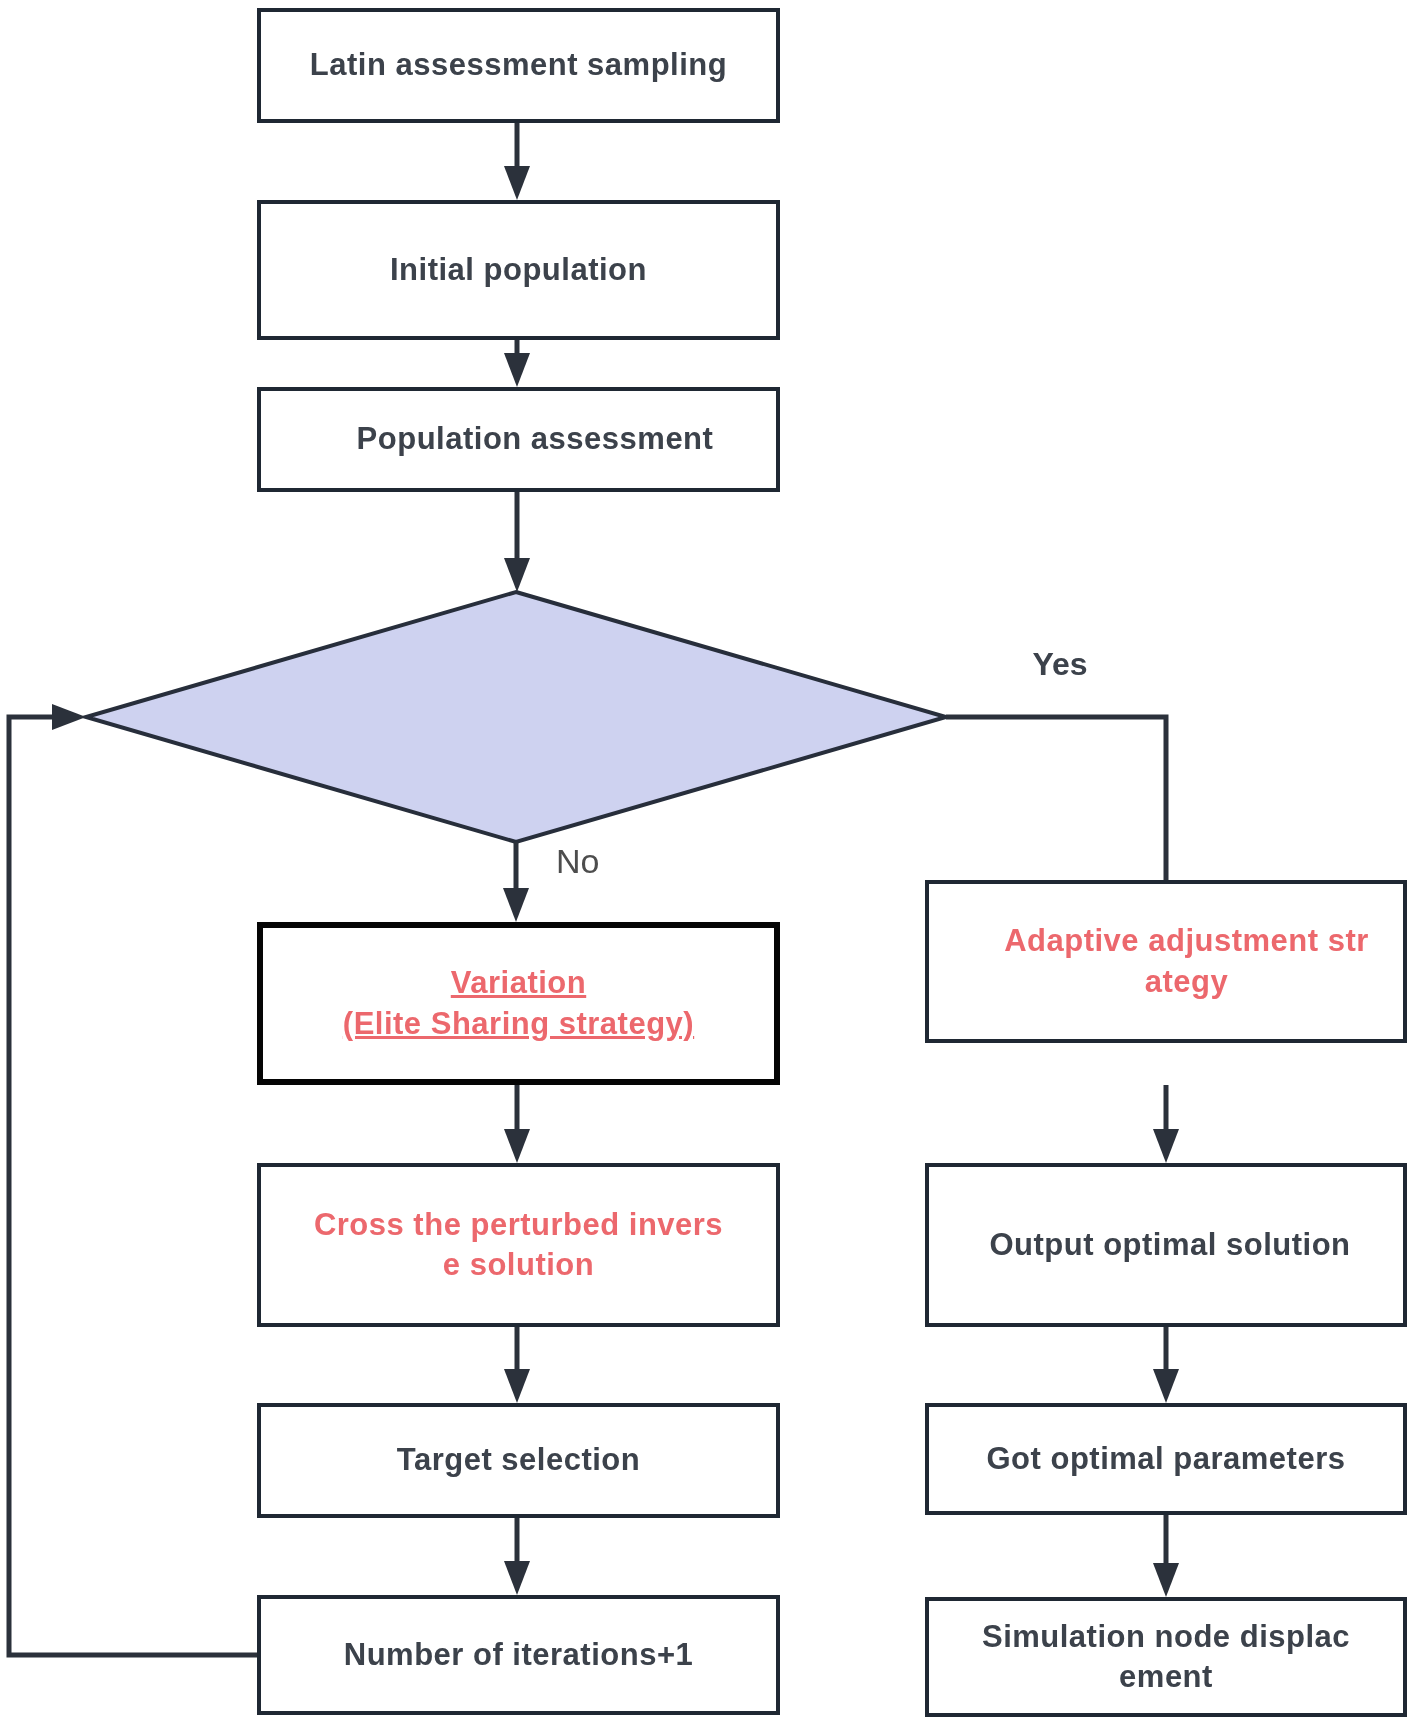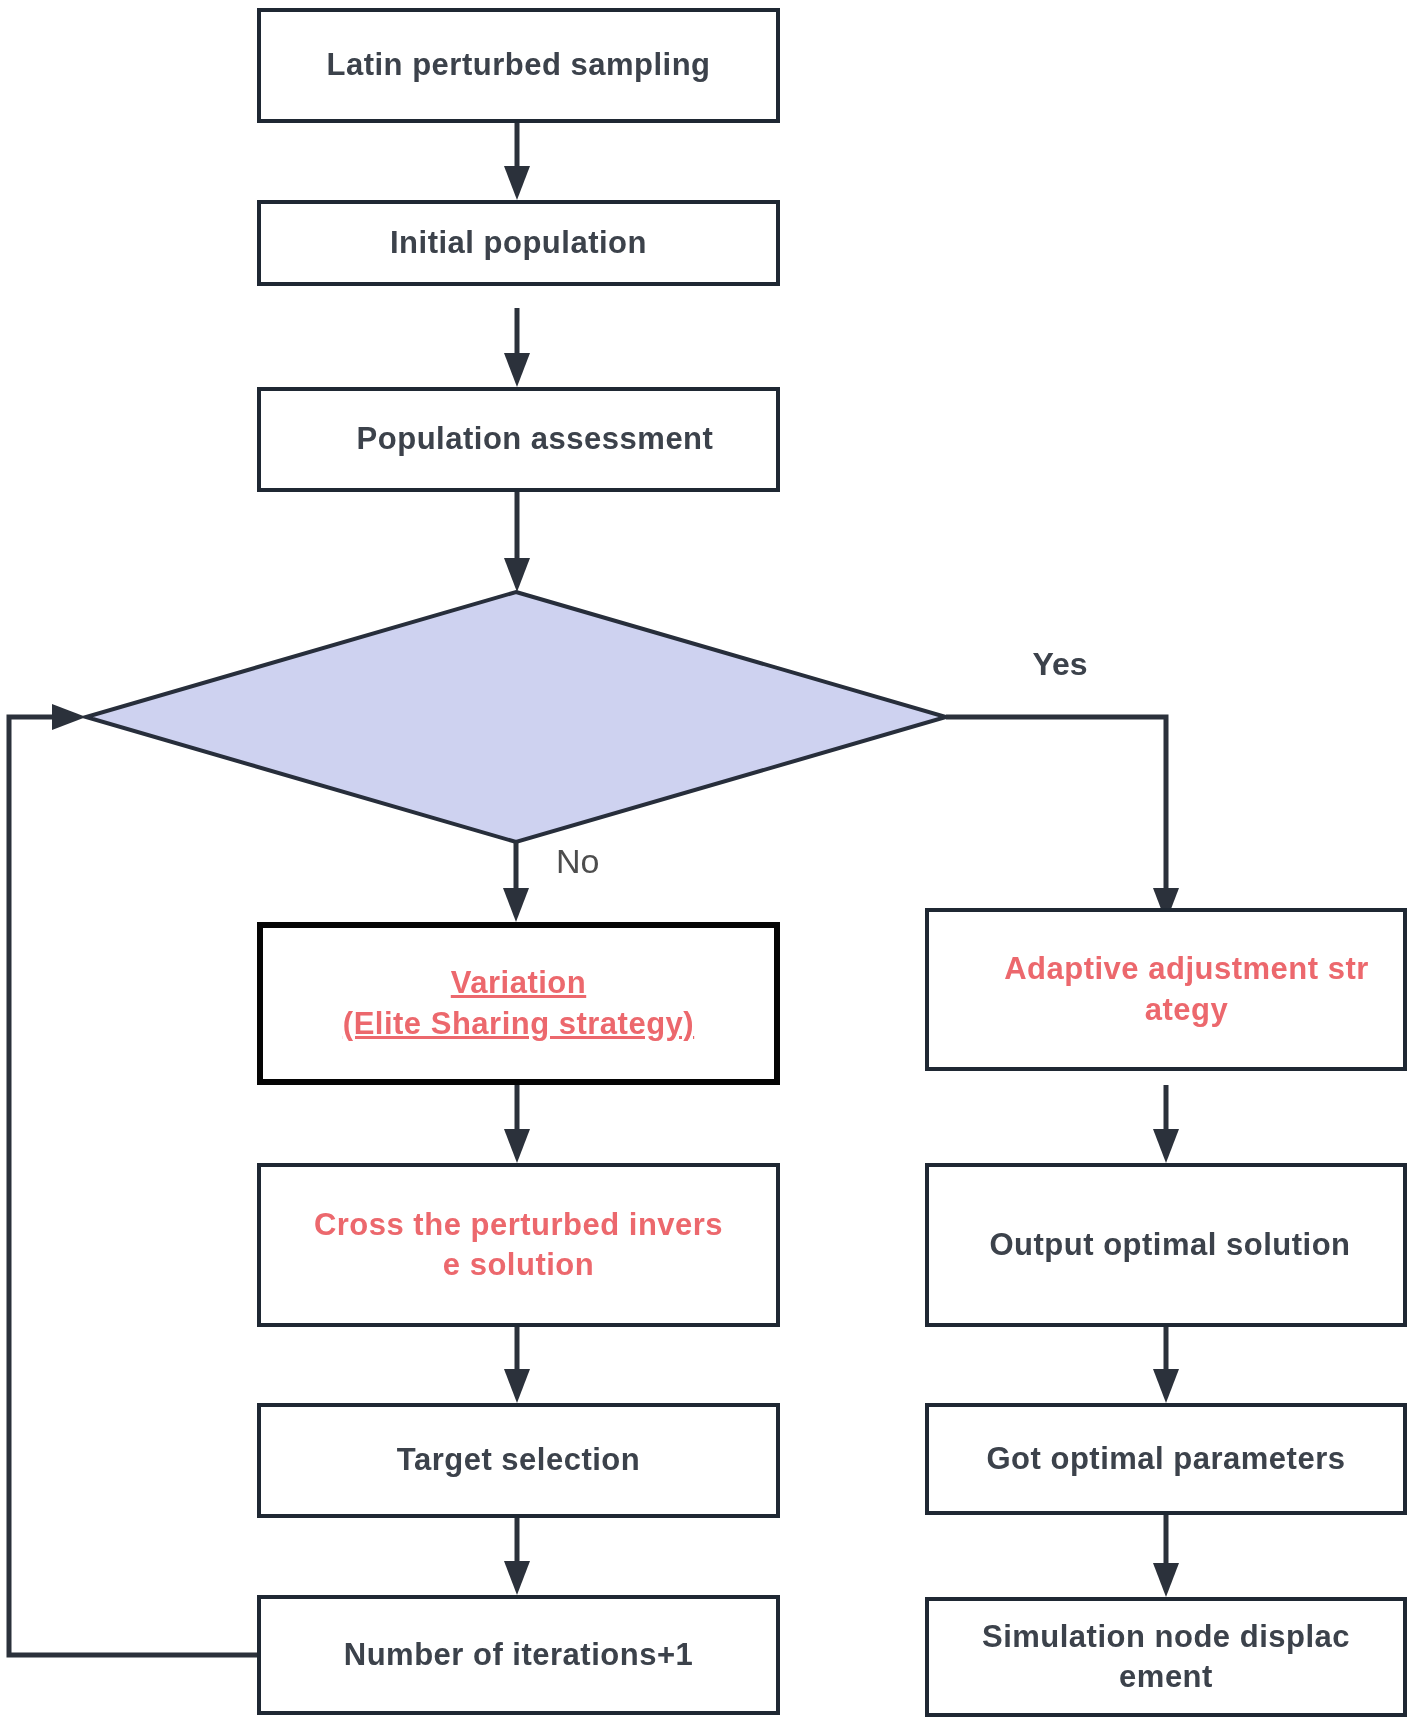--- a/index.html
+++ b/index.html
@@ -39,27 +39,27 @@
     line-height:1.3;
     letter-spacing:.5px;
     color:var(--box-text);
     white-space:pre-line;
   }
   .node.red{color:var(--accent-red);}
   .node.emph{border:6px solid var(--emphasis-border);}
   .lcol{left:257px;width:523px;}
   .rcol{left:925px;width:482px;}
   .n-latin{top:8px;height:115px;}
-  .n-initial{top:200px;height:86px;}
+  .n-initial{top:200px;height:140px;}
   .n-assess{top:387px;height:105px;padding-left:33px;}
   .n-variation{top:922px;height:163px;text-decoration:underline;}
   .n-cross{top:1163px;height:164px;}
   .n-target{top:1403px;height:115px;}
   .n-iter{top:1595px;height:120px;}
-  .n-adaptive{top:908px;height:163px;padding-left:41px;}
+  .n-adaptive{top:880px;height:163px;padding-left:41px;}
   .n-output{top:1163px;height:164px;padding-left:8px;}
   .n-got{top:1403px;height:112px;}
   .n-sim{top:1597px;height:120px;}
   .decision-label{
     position:absolute;
     left:216px;top:642px;width:600px;height:150px;
     display:flex;align-items:center;justify-content:center;
     text-align:center;
     font-weight:bold;font-size:31px;line-height:1.35;
     color:var(--box-text);
@@ -116,21 +116,21 @@
     <polyline points="1166,1085 1166,1131"></polyline>
     <polygon class="head" points="1166,1163 1153,1129 1179,1129"></polygon>
 
     <polyline points="1166,1327 1166,1371"></polyline>
     <polygon class="head" points="1166,1403 1153,1369 1179,1369"></polygon>
 
     <polyline points="1166,1515 1166,1565"></polyline>
     <polygon class="head" points="1166,1597 1153,1563 1179,1563"></polygon>
   </svg>
 
-  <div class="node lcol n-latin">Latin perturbed sampling</div>
+  <div class="node lcol n-latin">Latin assessment sampling</div>
   <div class="node lcol n-initial">Initial population</div>
   <div class="node lcol n-assess">Population assessment</div>
 
 
   <div class="edge-label yes">Yes</div>
   <div class="edge-label no">No</div>
 
   <div class="node lcol n-variation red emph">Variation
 (Elite Sharing strategy)</div>
   <div class="node lcol n-target">Target selection</div>

